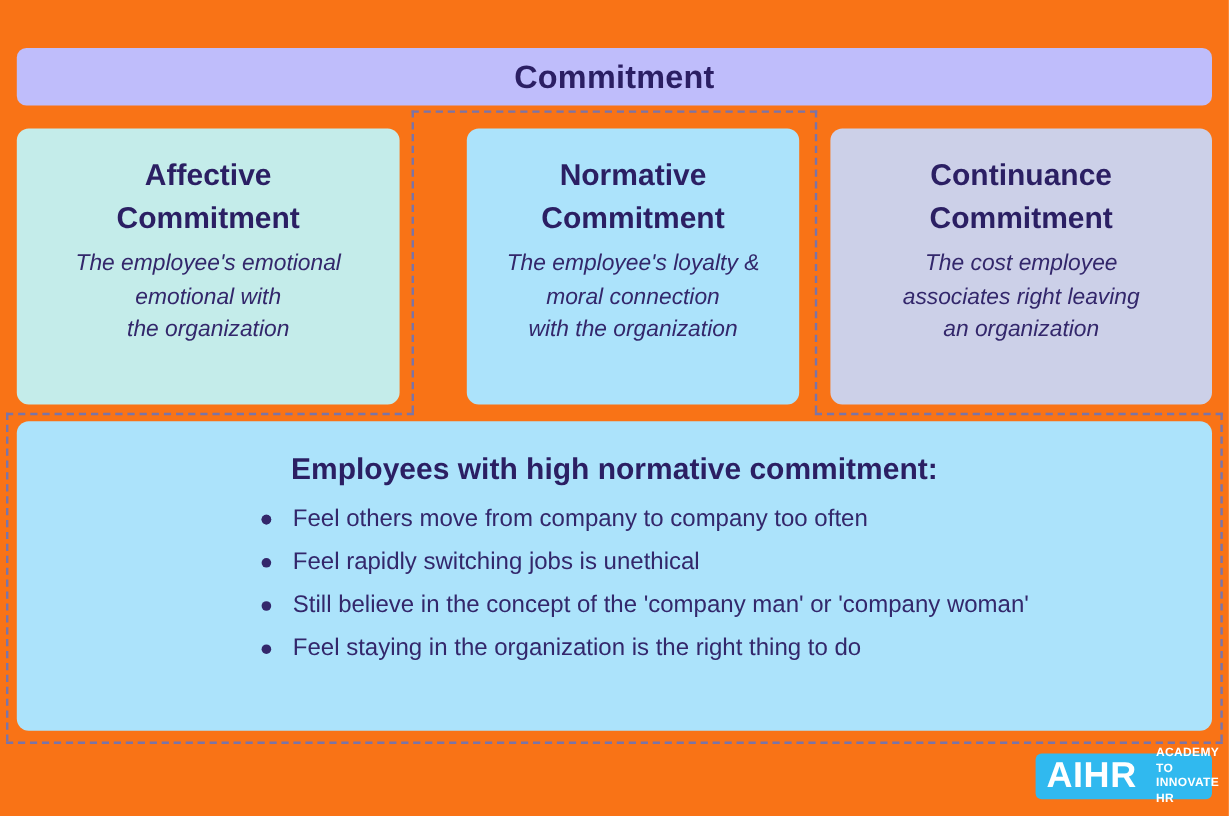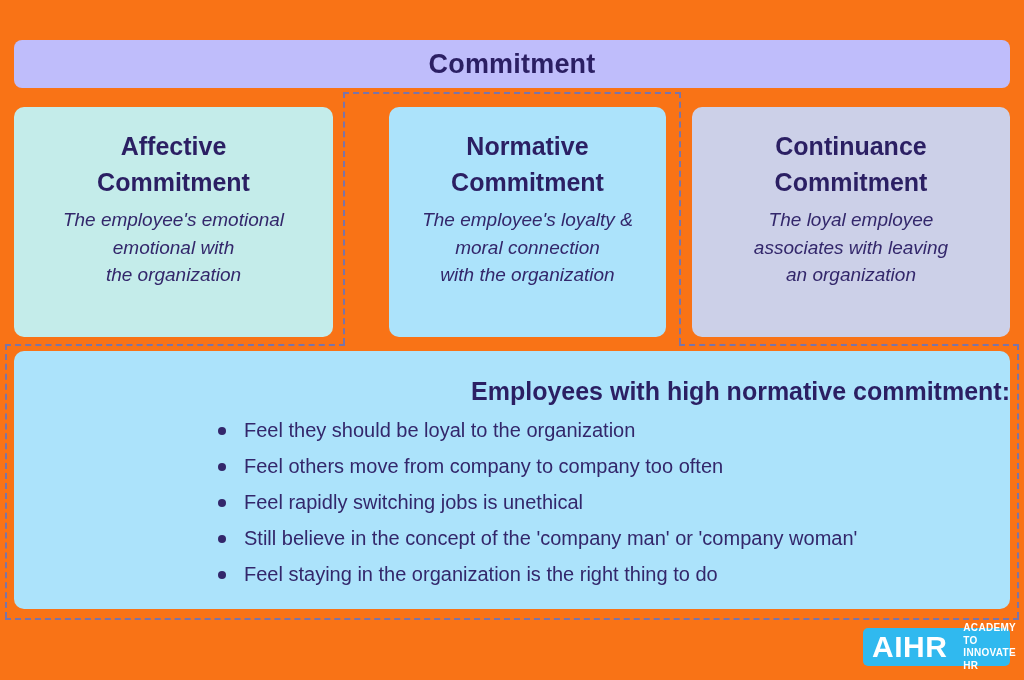--- a/index.html
+++ b/index.html
@@ -89,21 +89,21 @@
     left: 14px;
     top: 351px;
     width: 996px;
     height: 258px;
     background: #ace3fb;
     border-radius: 10px;
     box-sizing: border-box;
     padding: 26px 0 0 0;
   }
   .detail-heading {
-    text-align: right;
+    text-align: center;
     font-size: 25px;
     font-weight: bold;
     color: #2b1f63;
     margin: 0 0 14px 0;
   }
   .detail-list {
     list-style: none;
     margin: 0;
     padding: 0 0 0 196px;
   }
@@ -208,32 +208,31 @@
       <span>with the organization</span>
     </div>
   </div>
 
   <div class="card card-continuance">
     <div class="card-title">
       <span>Continuance</span><br>
       <span>Commitment</span>
     </div>
     <div class="card-desc">
-      <span>The loyal employee</span><br>
-      <span>associates with leaving</span><br>
+      <span>The cost employee</span><br>
+      <span>associates right leaving</span><br>
       <span>an organization</span>
     </div>
   </div>
 
   <div class="detail-panel">
     <div class="detail-heading">Employees with high normative commitment:</div>
     <ul class="detail-list">
       <li>
         <span class="bullet"></span>
-        <span>Feel they should be loyal to the organization</span>
       </li>
       <li>
         <span class="bullet"></span>
         <span>Feel others move from company to company too often</span>
       </li>
       <li>
         <span class="bullet"></span>
         <span>Feel rapidly switching jobs is unethical</span>
       </li>
       <li>

